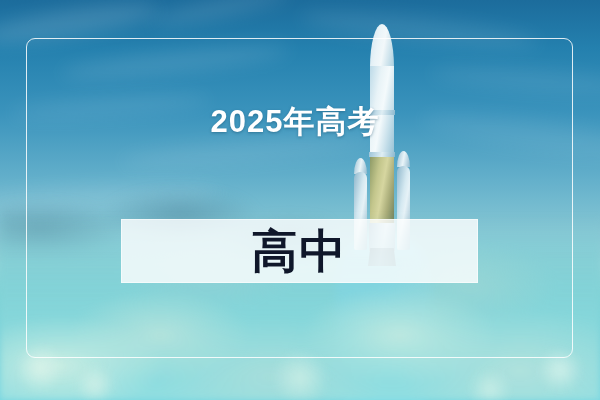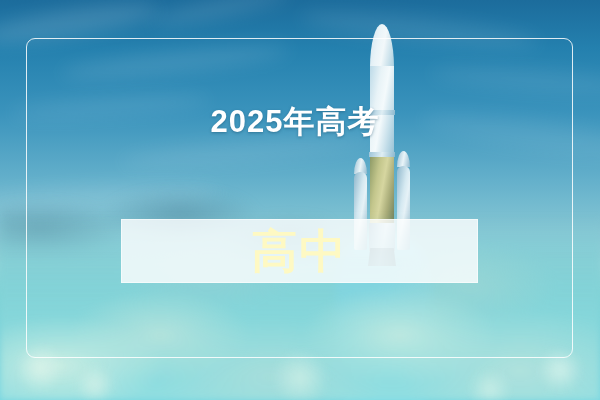--- a/index.html
+++ b/index.html
@@ -203,21 +203,21 @@
     width: 357px;
     height: 64px;
     background: rgba(255,255,255,0.80);
     border: 1px solid rgba(255,255,255,0.55);
     box-sizing: border-box;
     display: flex;
     align-items: center;
     justify-content: center;
   }
   .tagbar .tag-text {
-    color: #fef9c3;
+    color: #0f172a;
     font-size: 46px;
     font-weight: 700;
     line-height: 1;
     letter-spacing: 2px;
   }
 </style>
 </head>
 <body>
 
 <div class="banner">

